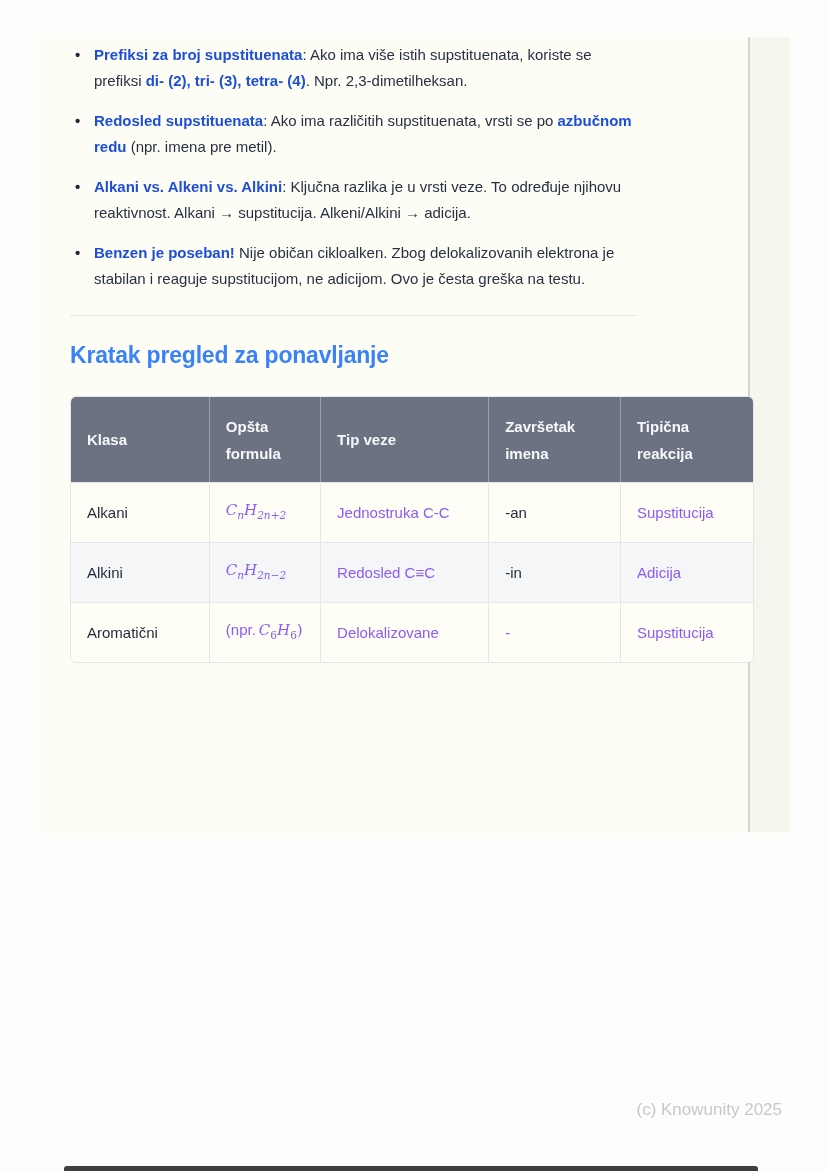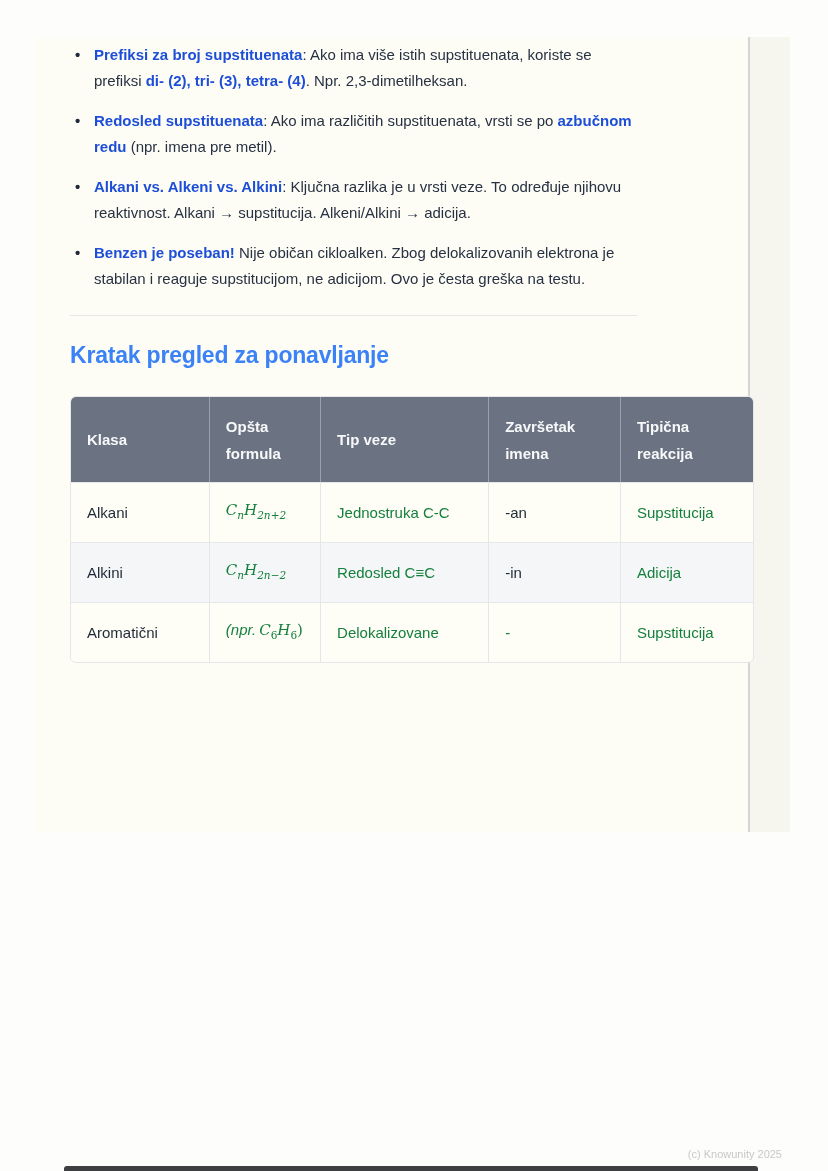--- a/index.html
+++ b/index.html
@@ -98,46 +98,45 @@
     padding: 15px 10px 15px 16px;
     line-height: 27px;
     height: 85px;
   }
   th + th { border-left: 1px solid #99a0ac; }
   td {
     padding: 14px 8px 14px 16px;
     font-size: 15px;
     line-height: 26px;
     vertical-align: middle;
-    color: #15803d;
+    color: #8b5cf6;
     border-top: 1px solid #e4e6e9;
   }
   td + td { border-left: 1px solid #e4e6e9; }
   tbody tr:nth-child(odd)  td { background: #fefdf6; }
   tbody tr:nth-child(even) td { background: #f4f6f8; }
   td.klasa { font-weight: 400; color: #1f2937; }
   td.suffix { font-weight: 400; color: #1f2937; }
   .math {
     font-family: "DejaVu Serif", serif;
     font-style: italic;
     font-size: 15px;
     white-space: nowrap;
   }
   .math sub { font-size: 10.5px; }
   .math .upright { font-style: normal; }
   .fpre { font-family: "Liberation Sans", sans-serif; }
-  .fpre:not(:empty) { margin-right: 3px; font-style: italic; }
+  .fpre:not(:empty) { margin-right: 3px; }
 
   
   .copyright {
     position: absolute;
     right: 46px; top: 1100px;
-    font-size: 11px;
+    font-size: 17px;
     color: #c7c8c9;
-    margin-top: 48px;
   }
 
   
   .hscroll-thumb {
     position: absolute;
     left: 64px; bottom: 0;
     width: 694px; height: 5px;
     background: #3e3f40;
     border-radius: 3px 3px 0 0;
   }

